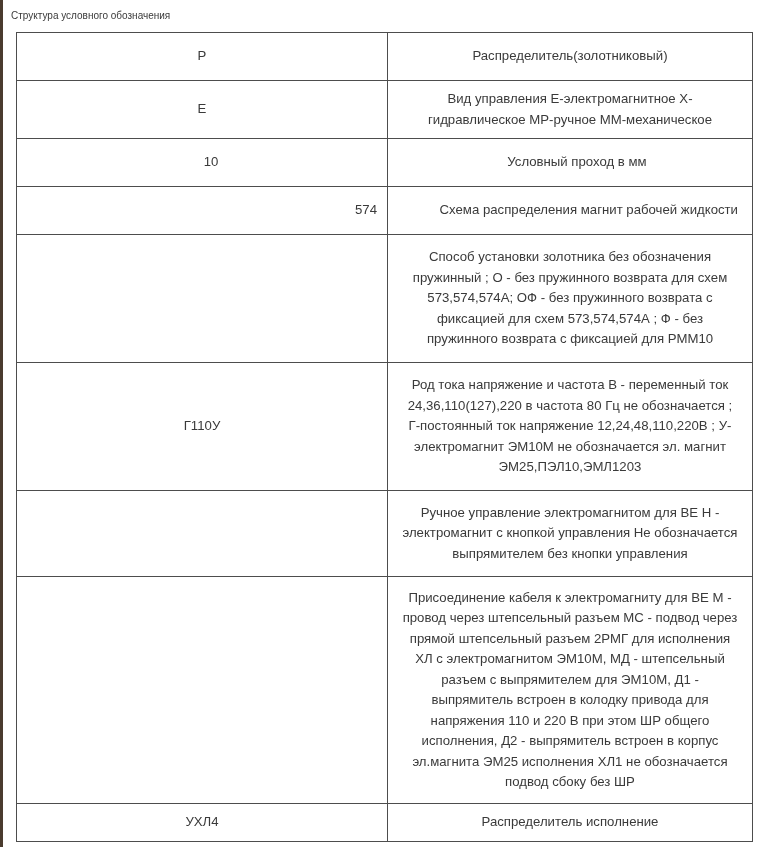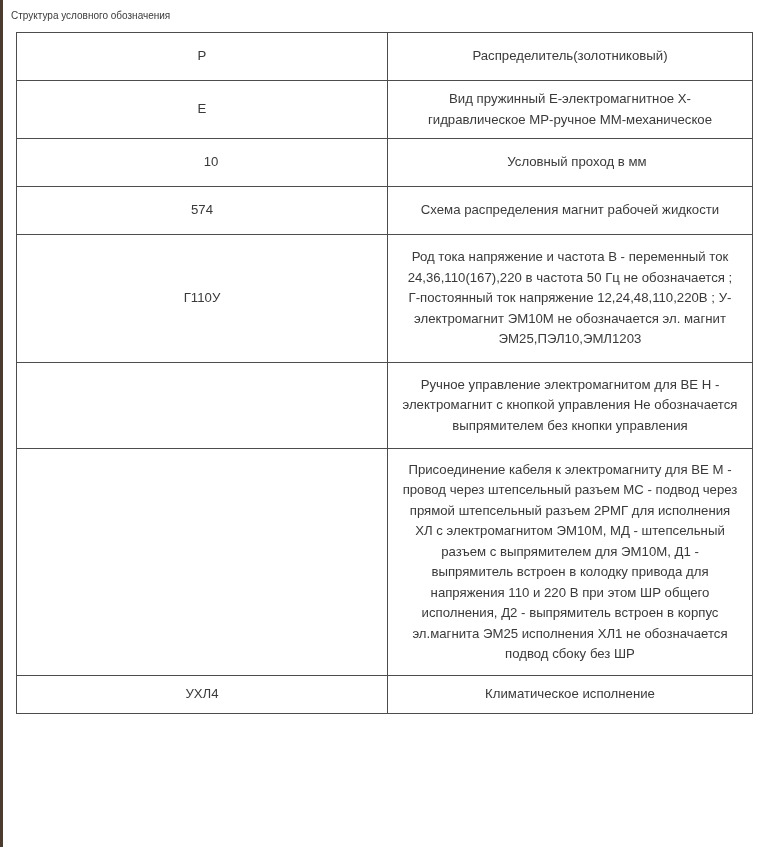--- a/index.html
+++ b/index.html
@@ -64,21 +64,21 @@
     width: 371px;
   }
   .legend-table td.col-desc {
     width: 365px;
     padding-left: 14px;
     padding-right: 14px;
   }
   .legend-table tr.r1 td { height: 48px; }
   .legend-table tr.r2 td { height: 56px; }
   .legend-table tr.r3 td { height: 48px; padding-left: 28px; }
-  .legend-table tr.r4 td { height: 48px; }
+  .legend-table tr.r4 td { height: 48px; text-align: right; }
   .legend-table tr.r5 td { height: 128px; }
   .legend-table tr.r6 td { height: 128px; }
   .legend-table tr.r7 td { height: 86px; }
   .legend-table tr.r8 td { height: 227px; margin-top: 12px; }
   .legend-table tr.r9 td { height: 38px; text-align: center; }
 </style>
 </head>
 <body>
 
 <div class="page">
@@ -90,50 +90,54 @@
   <table class="legend-table">
     <tbody>
 
       <tr class="r1">
         <td class="col-code">Р</td>
         <td class="col-desc">Распределитель(золотниковый)</td>
       </tr>
 
       <tr class="r2">
         <td class="col-code">Е</td>
-        <td class="col-desc">Вид пружинный Е-электромагнитное Х-гидравлическое МР-ручное ММ-механическое</td>
+        <td class="col-desc">Вид управления Е-электромагнитное Х-гидравлическое МР-ручное ММ-механическое</td>
       </tr>
 
       <tr class="r3">
         <td class="col-code">10</td>
         <td class="col-desc">Условный проход в мм</td>
       </tr>
 
       <tr class="r4">
         <td class="col-code">574</td>
         <td class="col-desc">Схема распределения магнит рабочей жидкости</td>
       </tr>
 
+      <tr class="r5">
+        <td class="col-code"></td>
+        <td class="col-desc">Способ установки золотника без обозначения пружинный ; О - без пружинного возврата для схем 573,574,574А; ОФ - без пружинного возврата с фиксацией для схем 573,574,574А ; Ф - без пружинного возврата с фиксацией для РММ10</td>
+      </tr>
 
       <tr class="r6">
         <td class="col-code">Г110У</td>
-        <td class="col-desc">Род тока напряжение и частота В - переменный ток 24,36,110(167),220 в частота 50 Гц не обозначается ; Г-постоянный ток напряжение 12,24,48,110,220В ; У-электромагнит ЭМ10М не обозначается эл. магнит ЭМ25,ПЭЛ10,ЭМЛ1203</td>
+        <td class="col-desc">Род тока напряжение и частота В - переменный ток 24,36,110(127),220 в частота 80 Гц не обозначается ; Г-постоянный ток напряжение 12,24,48,110,220В ; У-электромагнит ЭМ10М не обозначается эл. магнит ЭМ25,ПЭЛ10,ЭМЛ1203</td>
       </tr>
 
       <tr class="r7">
         <td class="col-code"></td>
         <td class="col-desc">Ручное управление электромагнитом для ВЕ Н - электромагнит с кнопкой управления Не обозначается выпрямителем без кнопки управления</td>
       </tr>
 
       <tr class="r8">
         <td class="col-code"></td>
         <td class="col-desc">Присоединение кабеля к электромагниту для ВЕ М - провод через штепсельный разъем МС - подвод через прямой штепсельный разъем 2РМГ для исполнения ХЛ с электромагнитом ЭМ10М, МД - штепсельный разъем с выпрямителем для ЭМ10М, Д1 - выпрямитель встроен в колодку привода для напряжения 110 и 220 В при этом ШР общего исполнения, Д2 - выпрямитель встроен в корпус эл.магнита ЭМ25 исполнения ХЛ1 не обозначается подвод сбоку без ШР</td>
       </tr>
 
       <tr class="r9">
         <td class="col-code">УХЛ4</td>
-        <td class="col-desc">Климатическое исполнение</td>
+        <td class="col-desc">Распределитель исполнение</td>
       </tr>
 
     </tbody>
   </table>
 
 </div>
 
 </body></html>

